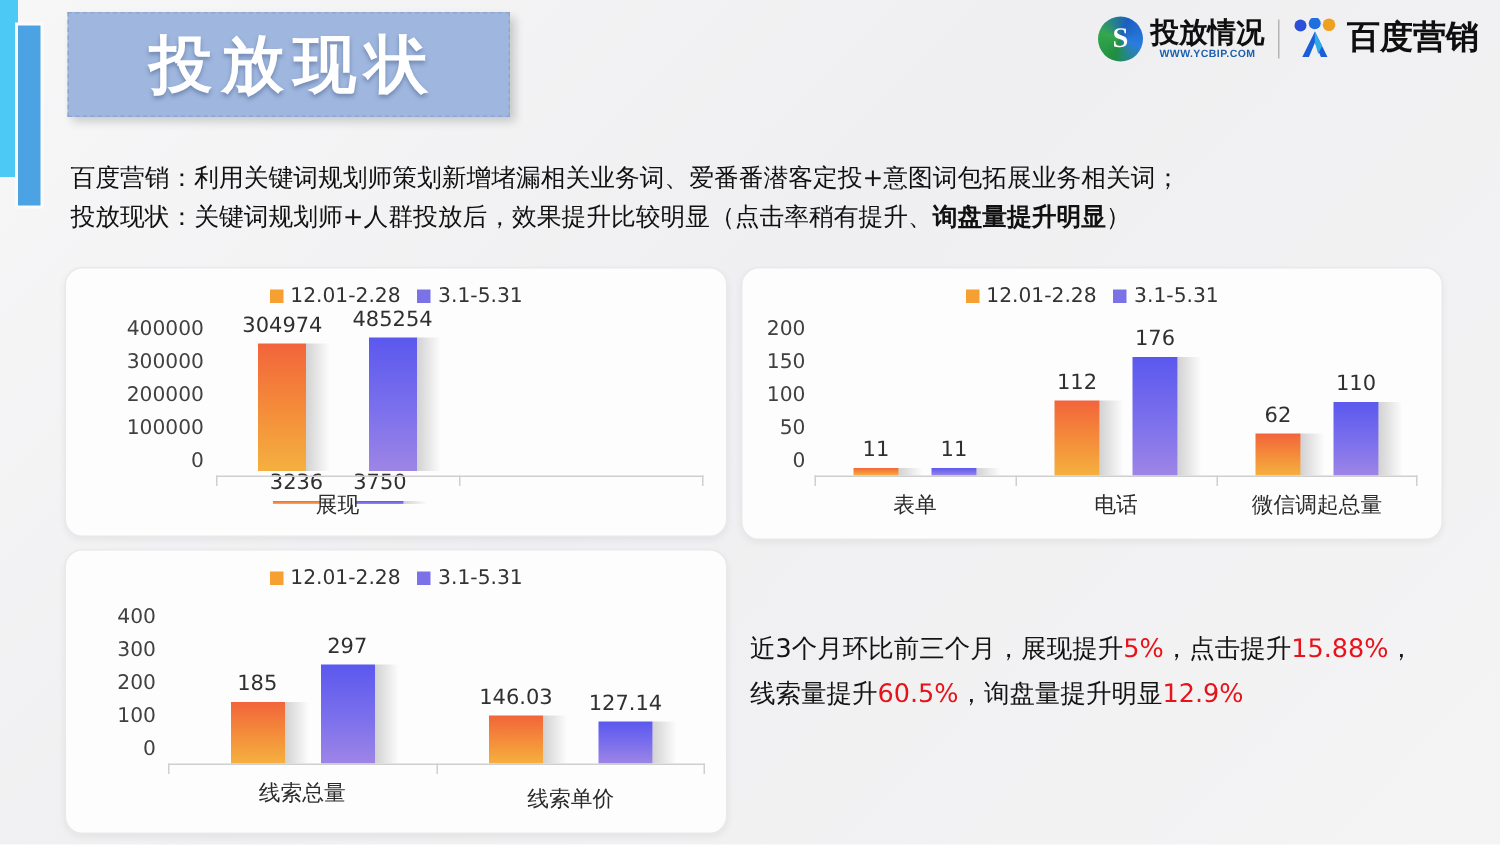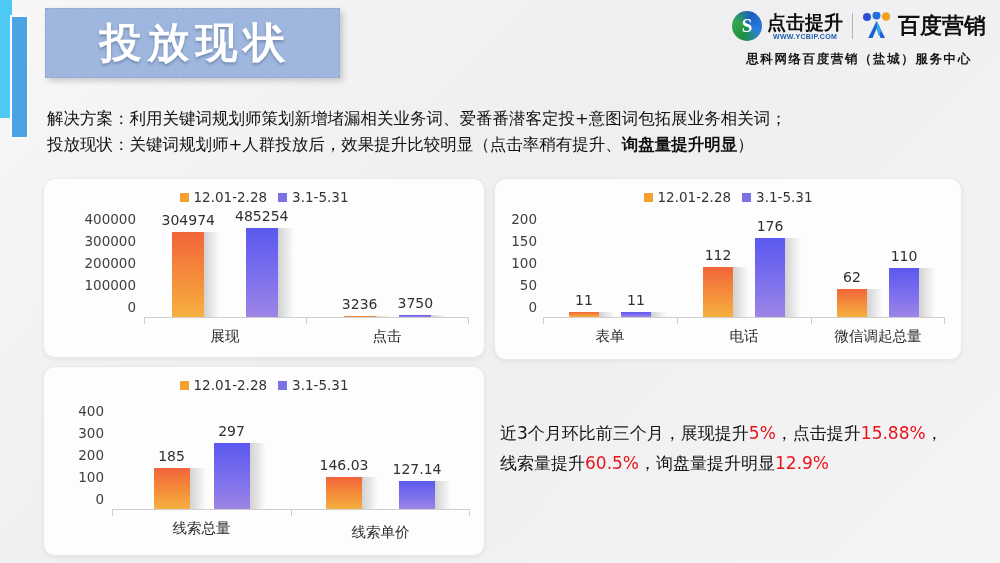--- a/index.html
+++ b/index.html
@@ -94,44 +94,43 @@
 </div>
 
 <div class="logo-wrap">
   <div class="logo-row">
     <div class="brand-a">
       <div class="sike-mark">
         <div class="g"></div>
           <div class="s">S</div>
       </div>
       <div class="sike-txt">
-        <div class="sike-cn">点击提升</div>
+        <div class="sike-cn">投放情况</div>
         <div class="sike-url">WWW.YCBIP.COM</div>
       </div>
     </div>
     <div class="divider"></div>
     <div class="brand-b">
       <div class="baidu-mark">
         <svg width="30" height="28" viewBox="0 0 30 28">
           <circle cx="5" cy="5" r="4" fill="#2B4FD6"></circle>
           <circle cx="14.5" cy="3.5" r="4" fill="#1F6FE0"></circle>
           <circle cx="24" cy="4.5" r="4.2" fill="#F0A021"></circle>
           <path d="M14.6 9 L23 26 L18.6 26 L14.6 16.5 L10.6 26 L6.2 26 Z" fill="#1B5FD8"></path>
           <path d="M14.6 9 L19.4 18.5 L16.8 24 L14.6 16.5 Z" fill="#2FA9E8"></path>
         </svg>
       </div>
       <div class="baidu-cn">百度营销</div>
     </div>
   </div>
-  <div class="logo-sub">思科网络百度营销（盐城）服务中心</div>
 </div>
 
 <div class="body-text">
   <div>
-    <span>解决方案：</span><span>利用关键词规划师策划新增堵漏相关业务词、爱番番潜客定投+意图词包拓展业务相关词；</span>
+    <span>百度营销：</span><span>利用关键词规划师策划新增堵漏相关业务词、爱番番潜客定投+意图词包拓展业务相关词；</span>
   </div>
   <div>
     <span>投放现状：</span><span>关键词规划师+人群投放后，效果提升比较明显（点击率稍有提升、</span><span class="b">询盘量提升明显</span><span>）</span>
   </div>
 </div>
 
 <div class="card" id="card1">
   <div class="legend">
     <span class="item">
       <span class="sw o"></span>
@@ -142,21 +141,21 @@
       <span>3.1-5.31</span>
     </span>
   </div>
   <div class="plot" style="height:148px;">
     <div class="ylab" style="left:10px;top:6px;width:82px;">400000</div>
     <div class="ylab" style="left:10px;top:28px;width:82px;">300000</div>
     <div class="ylab" style="left:10px;top:50px;width:82px;">200000</div>
     <div class="ylab" style="left:10px;top:72px;width:82px;">100000</div>
     <div class="ylab" style="left:10px;top:94px;width:82px;">0</div>
 
-    <div class="groups" style="left:100px;top:0px;width:325px;height:112px;">
+    <div class="groups" style="left:100px;top:0px;width:325px;height:112px;flex-direction:column;">
       <div class="grp" style="width:162px;">
         <div class="bars" style="--gap:20px;">
           <div class="barcol">
             <div class="vlabel">304974</div>
             <div class="bar o" style="--bw:32px;height:85px;"></div>
           </div>
           <div class="barcol">
             <div class="vlabel">485254</div>
             <div class="bar p" style="--bw:32px;height:89px;"></div>
           </div>
@@ -175,21 +174,20 @@
         </div>
       </div>
     </div>
 
     <div class="axis" style="left:100px;top:112px;width:325px;"></div>
     <div class="tick" style="left:100px;top:112px;height:7px;"></div>
     <div class="tick" style="left:262px;top:112px;height:7px;"></div>
     <div class="tick" style="left:424px;top:112px;height:7px;"></div>
 
     <div class="xlab" style="left:100px;top:122px;width:162px;">展现</div>
-    <div class="xlab" style="left:262px;top:122px;width:162px;">点击</div>
   </div>
 </div>
 
 <div class="card" id="card2">
   <div class="legend">
     <span class="item">
       <span class="sw o"></span>
       <span>12.01-2.28</span>
     </span>
     <span class="item">

